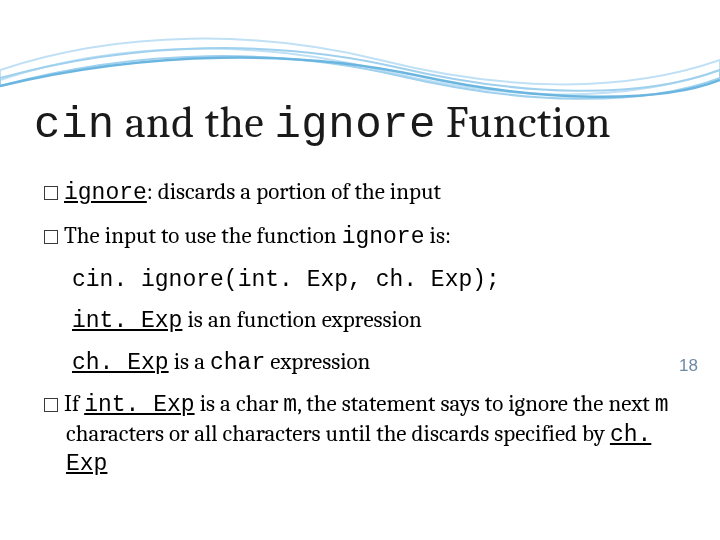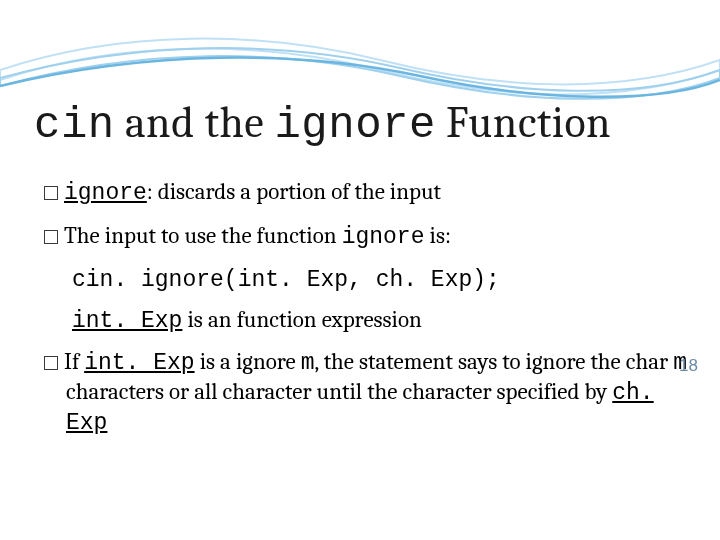--- a/index.html
+++ b/index.html
@@ -100,22 +100,25 @@
     <p class="bullet">
       <span class="marker"></span><span>The input to use the function </span><span class="mono">ignore</span><span> is:</span>
     </p>
 
     <p class="sub mono">cin. ignore(int. Exp, ch. Exp);</p>
 
     <p class="sub">
       <span class="mono u">int. Exp</span><span> is an function expression</span>
     </p>
 
+    <p class="sub">
+      <span class="mono u">ch. Exp</span><span> is a </span><span class="mono">char</span><span> expression</span>
+    </p>
 
     <p class="bullet">
-      <span class="marker"></span><span>If </span><span class="mono u">int. Exp</span><span> is a ignore </span><span class="mono">m</span><span>, the statement says to ignore the char </span><span class="mono">m</span><span> characters or all character until the character specified by </span><span class="mono u">ch. Exp</span>
+      <span class="marker"></span><span>If </span><span class="mono u">int. Exp</span><span> is a char </span><span class="mono">m</span><span>, the statement says to ignore the next </span><span class="mono">m</span><span> characters or all characters until the discards specified by </span><span class="mono u">ch. Exp</span>
     </p>
 
   </div>
 
   <div class="pagenum">18</div>
 
 </div>
 
 </body></html>

